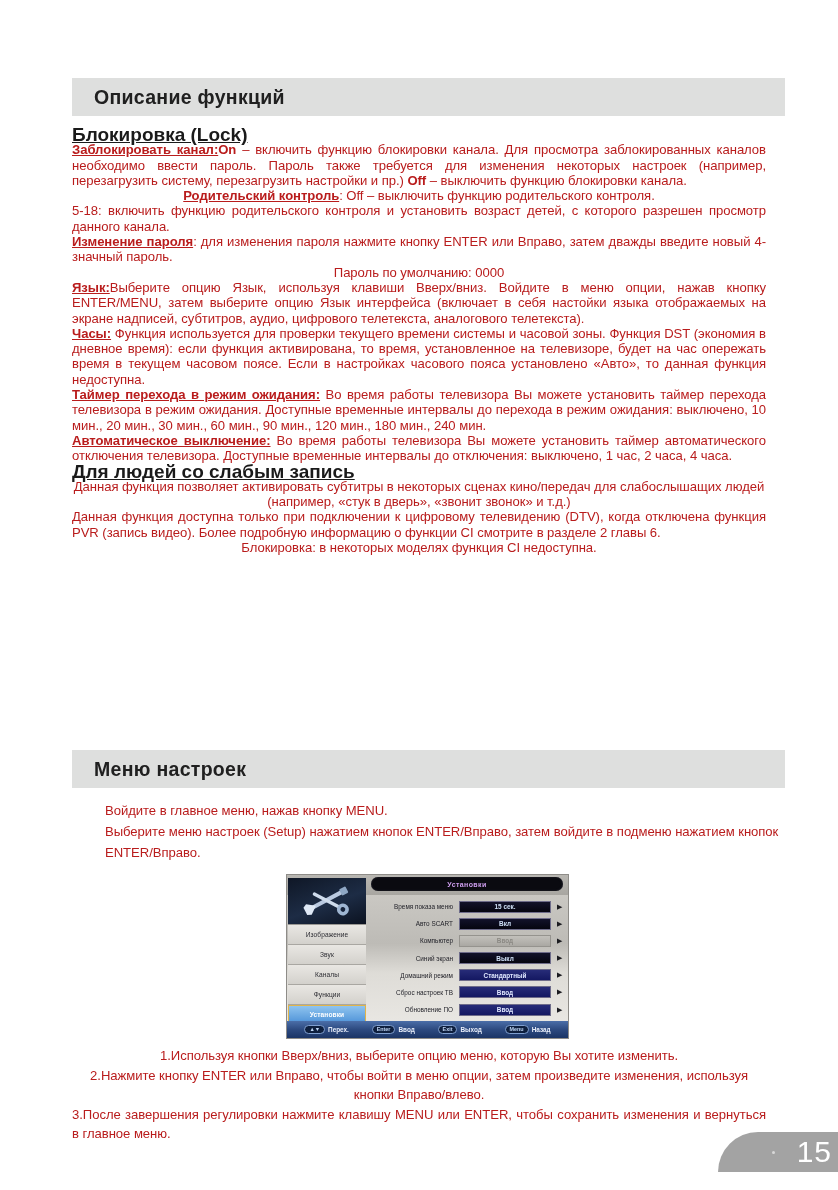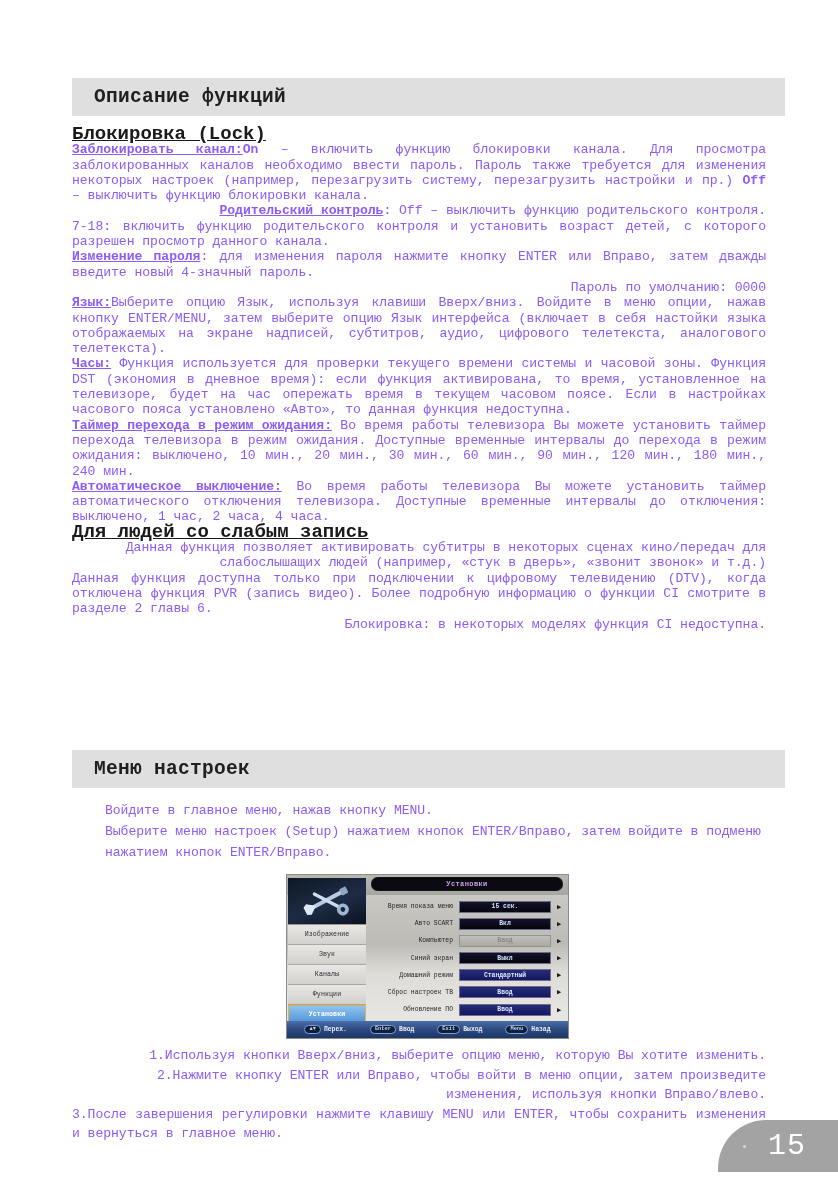--- a/index.html
+++ b/index.html
@@ -12,21 +12,20 @@
     height: 1190px;
     position: relative;
     font-family: "Liberation Sans", sans-serif;
     color: #1a1a1a;
     overflow: hidden;
   }
 
   .page {
     position: absolute;
     inset: 0;
-    font-family: Liberation Mono, monospace;
   }
 
   
   .section-bar {
     position: absolute;
     left: 72px;
     width: 713px;
     height: 38px;
     background: #dedfde;
     display: flex;
@@ -46,24 +45,24 @@
   .text-col {
     position: absolute;
     left: 72px;
     width: 694px;
   }
   .p {
     font-size: 13.1px;
     line-height: 15.3px;
     text-align: justify;
     margin: 0;
-    color: #8b5cf6;
+    color: #b91c1c;
     letter-spacing: -0.05px;
   }
-  .p.nojust { text-align: right; }
+  .p.nojust { text-align: center; }
   .u {
     text-decoration: underline;
     font-weight: 600;
   }
   .b { font-weight: 700; }
   .sub-head {
     font-size: 19px;
     line-height: 15.3px;
     font-weight: 600;
     text-decoration: underline;
@@ -225,27 +224,27 @@
     font-size: 6.4px;
     font-weight: 700;
   }
 
   
   .page-badge {
     position: absolute;
     right: 0;
     bottom: 18px;
     width: 120px;
-    height: 52px;
+    height: 40px;
     background: #a3a3a3;
     border-top-left-radius: 48px;
     display: flex;
     align-items: center;
     justify-content: flex-end;
-    padding-right: 32px;
+    padding-right: 6px;
     box-sizing: border-box;
   }
   .page-badge .num {
     color: #ffffff;
     font-size: 30px;
     font-weight: 400;
     letter-spacing: 1px;
   }
   .page-badge .dot {
     width: 3px; height: 3px;
@@ -264,21 +263,21 @@
   </div>
 
   <div class="text-col" id="block-lock">
 
     <p class="sub-head">Блокировка (Lock)</p>
 
     <p class="p"><span class="u">Заблокировать канал:</span><span class="b">On</span><span> – включить функцию блокировки канала. Для просмотра заблокированных каналов необходимо ввести пароль. Пароль также требуется для изменения некоторых настроек (например, перезагрузить систему, перезагрузить настройки и пр.) </span><span class="b">Off</span><span> – выключить функцию блокировки канала.</span></p>
 
     <p class="p nojust"><span class="u">Родительский контроль</span><span>: Off – выключить функцию родительского контроля.</span></p>
 
-    <p class="p">7-18: включить функцию родительского контроля и установить возраст детей, с которого разрешен просмотр данного канала.</p>
+    <p class="p">5-18: включить функцию родительского контроля и установить возраст детей, с которого разрешен просмотр данного канала.</p>
 
     <p class="p"><span class="u">Изменение пароля</span><span>: для изменения пароля нажмите кнопку ENTER или Вправо, затем дважды введите новый 4-значный пароль.</span></p>
 
     <p class="p nojust">Пароль по умолчанию: 0000</p>
 
     <p class="p"><span class="u">Язык:</span><span>Выберите опцию Язык, используя клавиши Вверх/вниз. Войдите в меню опции, нажав кнопку ENTER/MENU, затем выберите опцию Язык интерфейса (включает в себя настойки языка отображаемых на экране надписей, субтитров, аудио, цифрового телетекста, аналогового телетекста).</span></p>
 
     <p class="p"><span class="u">Часы:</span><span> Функция используется для проверки текущего времени системы и часовой зоны. Функция DST (экономия в дневное время): если функция активирована, то время, установленное на телевизоре, будет на час опережать время в текущем часовом поясе. Если в настройках часового пояса установлено «Авто», то данная функция недоступна.</span></p>
 
     <p class="p"><span class="u">Таймер перехода в режим ожидания:</span><span> Во время работы телевизора Вы можете установить таймер перехода телевизора в режим ожидания. Доступные временные интервалы до перехода в режим ожидания: выключено, 10 мин., 20 мин., 30 мин., 60 мин., 90 мин., 120 мин., 180 мин., 240 мин.</span></p>

